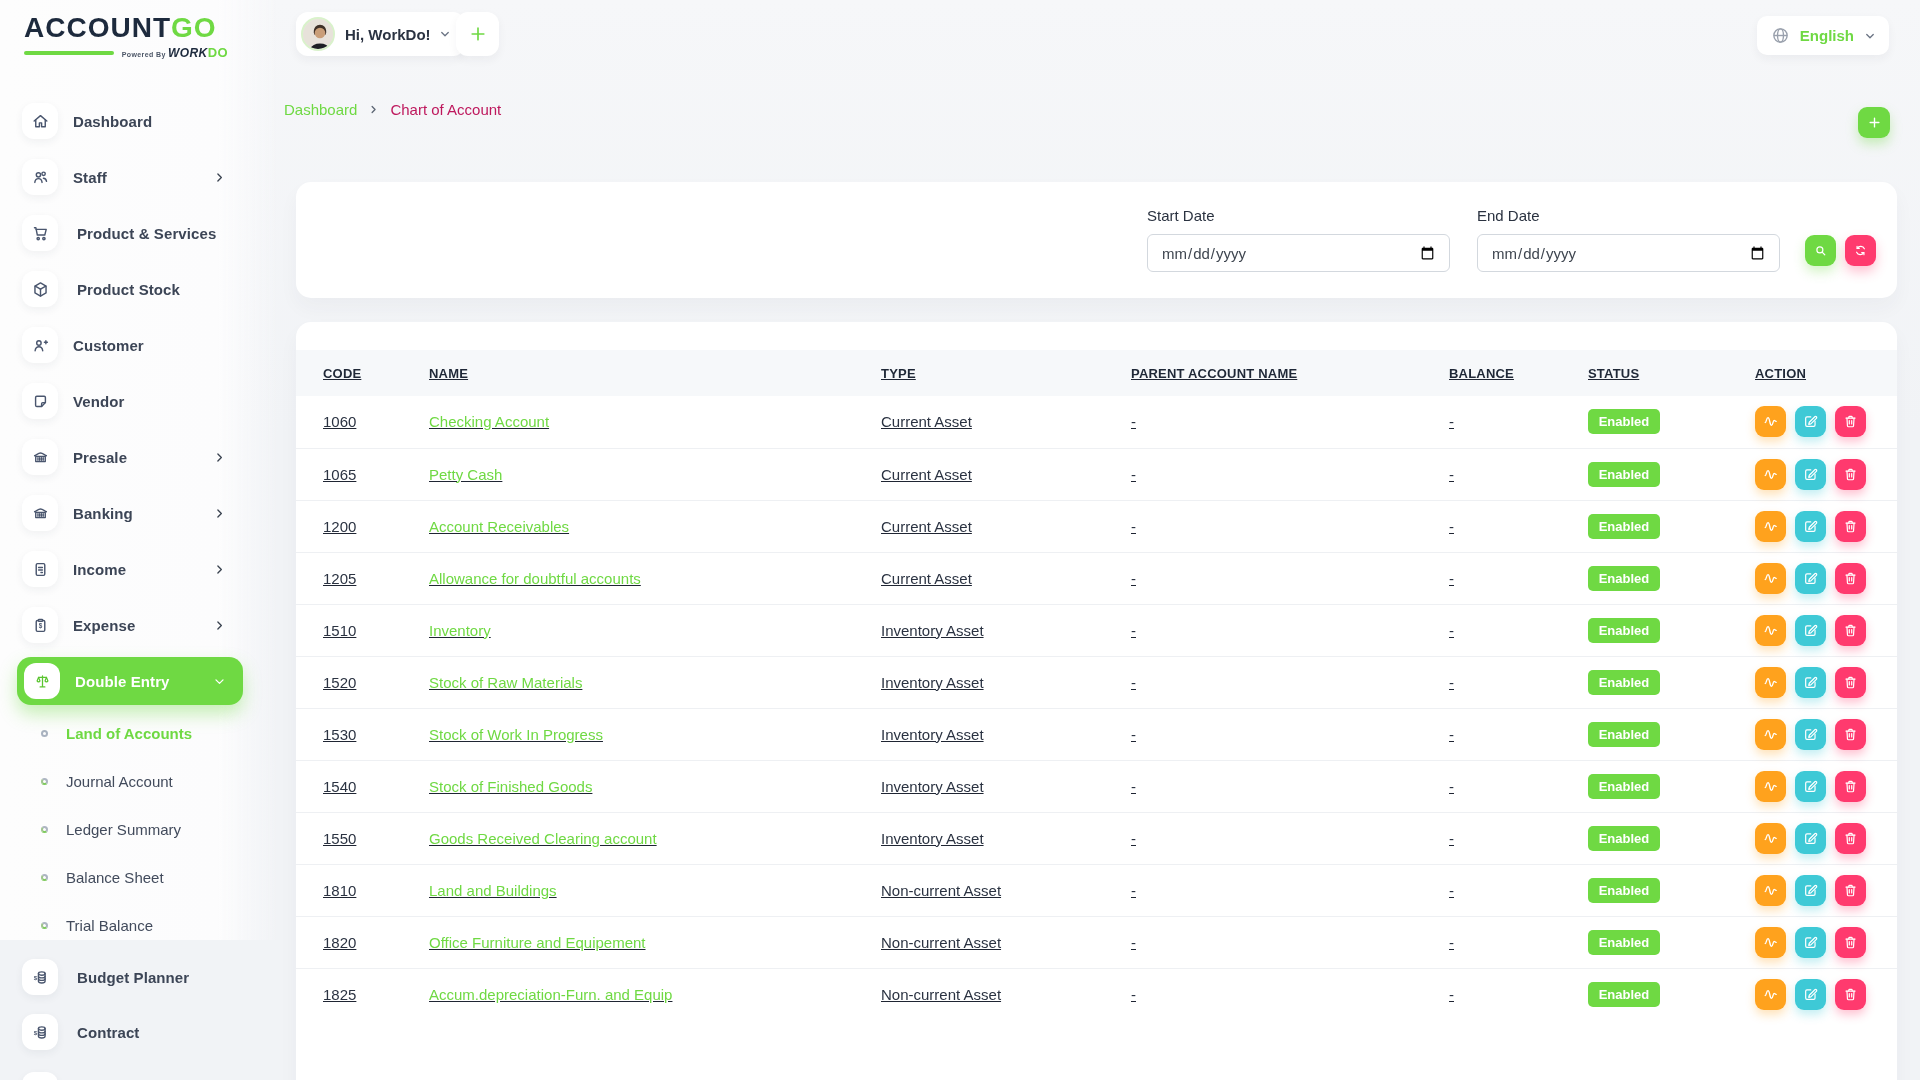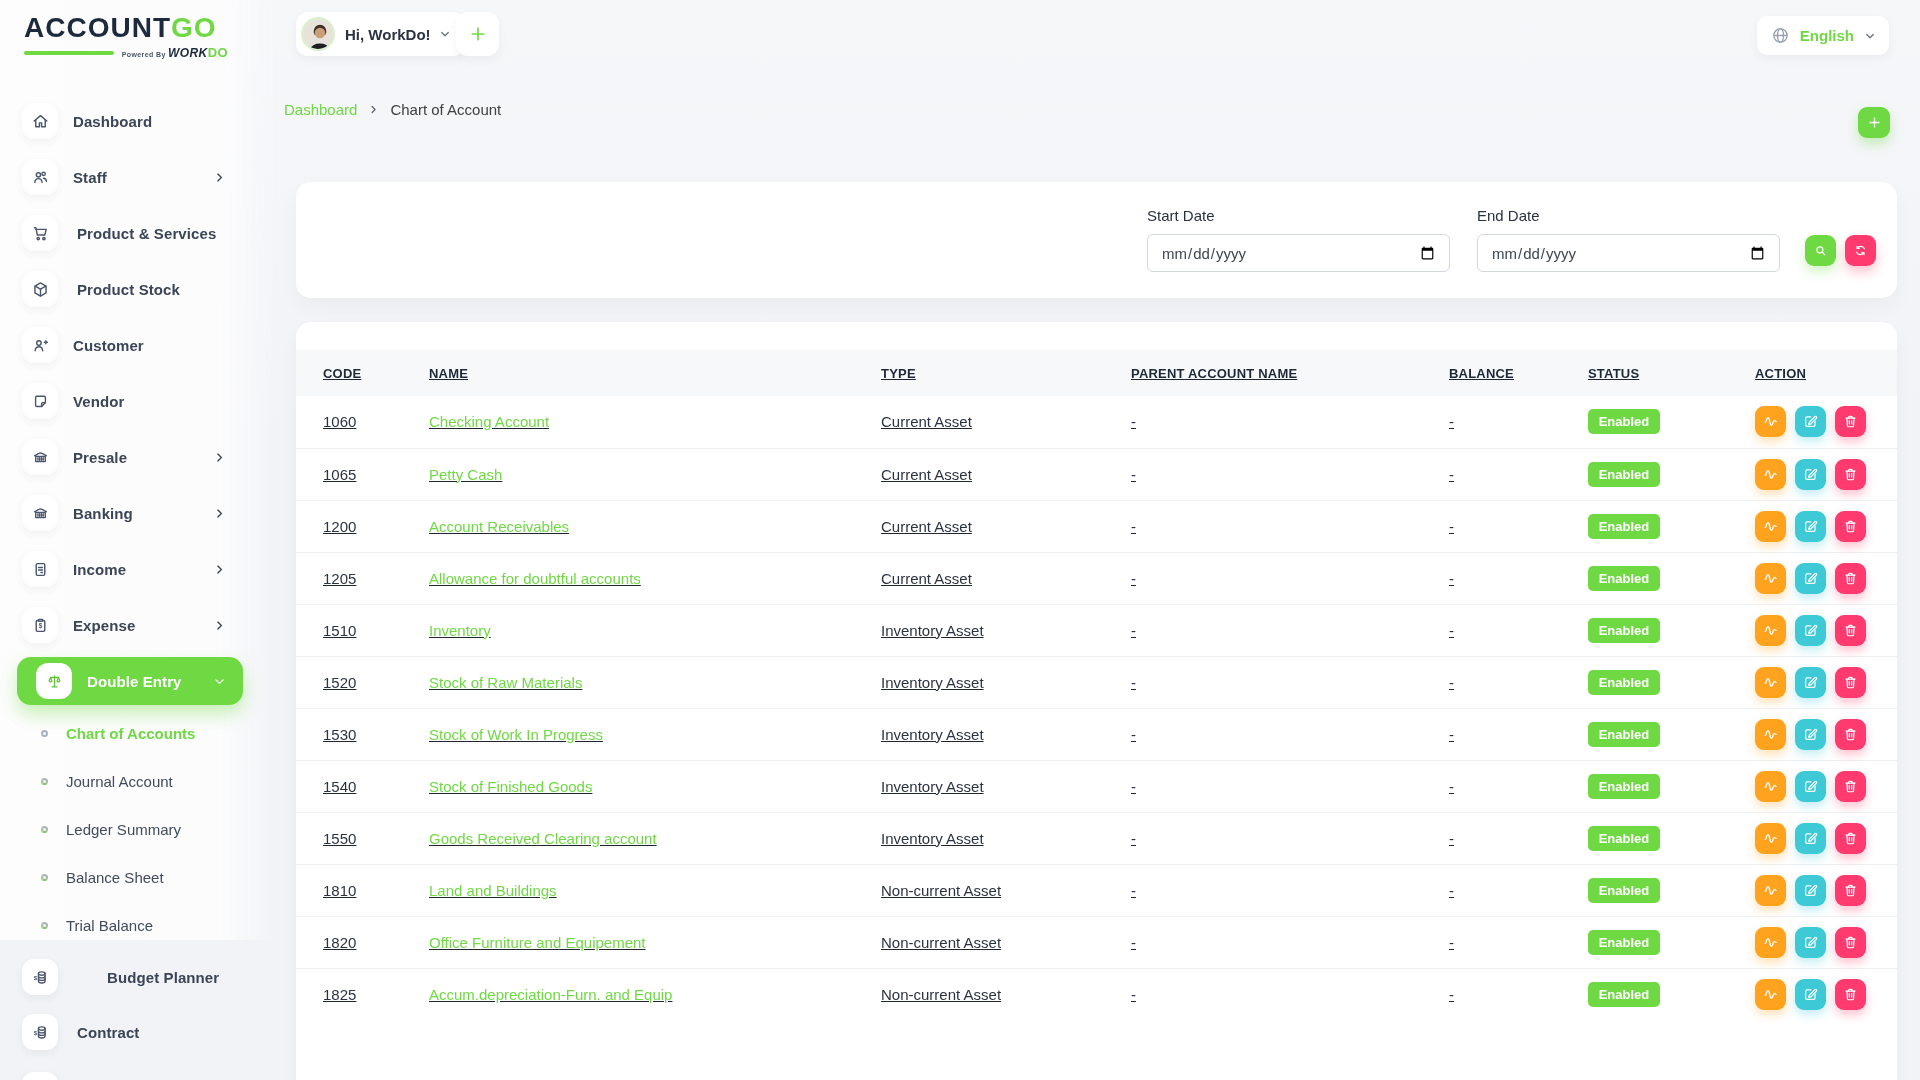--- a/index.html
+++ b/index.html
@@ -40,21 +40,21 @@
     display:flex; align-items:center; justify-content:center;
     color:#4a566e; flex:0 0 36px;
   }
   .nav-chip svg { width:19px; height:19px; }
   .nav-label { margin-left:15px; font-size:15px; font-weight:600; color:#3c4556; letter-spacing:.1px; }
   .nav-caret { margin-left:auto; margin-right:17px; color:#39424f; display:flex; }
   .nav-caret svg { width:13px; height:13px; }
   .nav-item.indent .nav-label { margin-left:19px; }
 
   .nav-item.active {
-    height:48px; margin:0 37px 16px 17px; padding-left:19px;
+    height:48px; margin:0 37px 16px 17px; padding-left:7px;
     background:#6fd943; border-radius:14px;
     box-shadow:0 9px 18px rgba(111,217,67,0.38);
   }
   .nav-item.active .nav-chip { box-shadow:none; color:#5bc531; }
   .nav-item.active .nav-label { color:#ffffff; }
   .nav-item.active .nav-caret { color:#ffffff; margin-right:17px; }
 
   .subnav { list-style:none; margin:0 0 0 0; }
   .subnav li { display:flex; align-items:center; height:24px; margin:0 0 24px 41px; cursor:pointer; }
   .subnav li.last { margin-bottom:22px; }
@@ -93,21 +93,21 @@
   .globe svg { width:21px; height:21px; }
   .lang-label { margin-left:9px; font-size:15px; font-weight:600; color:#6fd943; }
   .lang-caret { margin-left:10px; color:#6a7383; display:flex; }
 
   .page-head { position:relative; margin:0 23px 0 4px; padding-top:26px; height:110px; }
   .page-title { font-size:22px; font-weight:700; color:#1b2230; line-height:28px; letter-spacing:.2px; }
   .breadcrumb { display:flex; align-items:center; margin-top:3px; font-size:15px; }
   .crumb-link { color:#6fd943; cursor:pointer; }
   .crumb-sep { margin:0 11px; color:#5c6573; display:flex; }
   .crumb-sep svg { width:11px; height:11px; }
-  .crumb-current { color:#404040; }
+  .crumb-current { color:#be185d; }
   .page-add-btn {
     position:absolute; right:7px; top:35px; width:32px; height:31px; border-radius:9px;
     background:#6fd943; color:#fff; border:none; cursor:pointer;
     display:flex; align-items:center; justify-content:center;
     box-shadow:0 6px 12px rgba(111,217,67,0.35);
   }
   .page-add-btn svg { width:15px; height:15px; }
 
   .card {
     background:#fff; border-radius:15px;
@@ -318,41 +318,41 @@
       <span class="nav-caret">
         <svg viewBox="0 0 24 24" fill="none" stroke="currentColor" stroke-width="2.4" stroke-linecap="round" stroke-linejoin="round">
             <path d="m5.5 9 6.5 6.4L18.5 9"></path>
           </svg>
       </span>
     </div>
 
     <ul class="subnav">
       <li class="active">
         <span class="sub-bullet"></span>
-        <span class="sub-label">Chart of Accounts</span>
+        <span class="sub-label">Land of Accounts</span>
       </li>
       <li>
         <span class="sub-bullet"></span>
         <span class="sub-label">Journal Account</span>
       </li>
       <li>
         <span class="sub-bullet"></span>
         <span class="sub-label">Ledger Summary</span>
       </li>
       <li>
         <span class="sub-bullet"></span>
         <span class="sub-label">Balance Sheet</span>
       </li>
       <li class="last">
         <span class="sub-bullet"></span>
         <span class="sub-label">Trial Balance</span>
       </li>
     </ul>
 
-    <div class="nav-item indent" style="margin-bottom:19px;gap:30px;">
+    <div class="nav-item indent" style="margin-bottom:19px;">
       <span class="nav-chip">
         <svg viewBox="0 0 24 24" fill="none" stroke="currentColor" stroke-width="1.7" stroke-linecap="round" stroke-linejoin="round">
             <ellipse cx="13.6" cy="7" rx="4.2" ry="2.1"></ellipse>
             <path d="M9.4 7v9.8c0 1.2 1.9 2.1 4.2 2.1s4.2-.9 4.2-2.1V7"></path>
             <path d="M9.4 10.3c0 1.2 1.9 2.1 4.2 2.1s4.2-.9 4.2-2.1M9.4 13.6c0 1.2 1.9 2.1 4.2 2.1s4.2-.9 4.2-2.1"></path>
             <text x="5.4" y="14.6" font-size="7.5" font-weight="700" text-anchor="middle" fill="currentColor" stroke="none" font-family="Liberation Sans,sans-serif">$</text>
           </svg>
       </span>
       <span class="nav-label">Budget Planner</span>
     </div>

